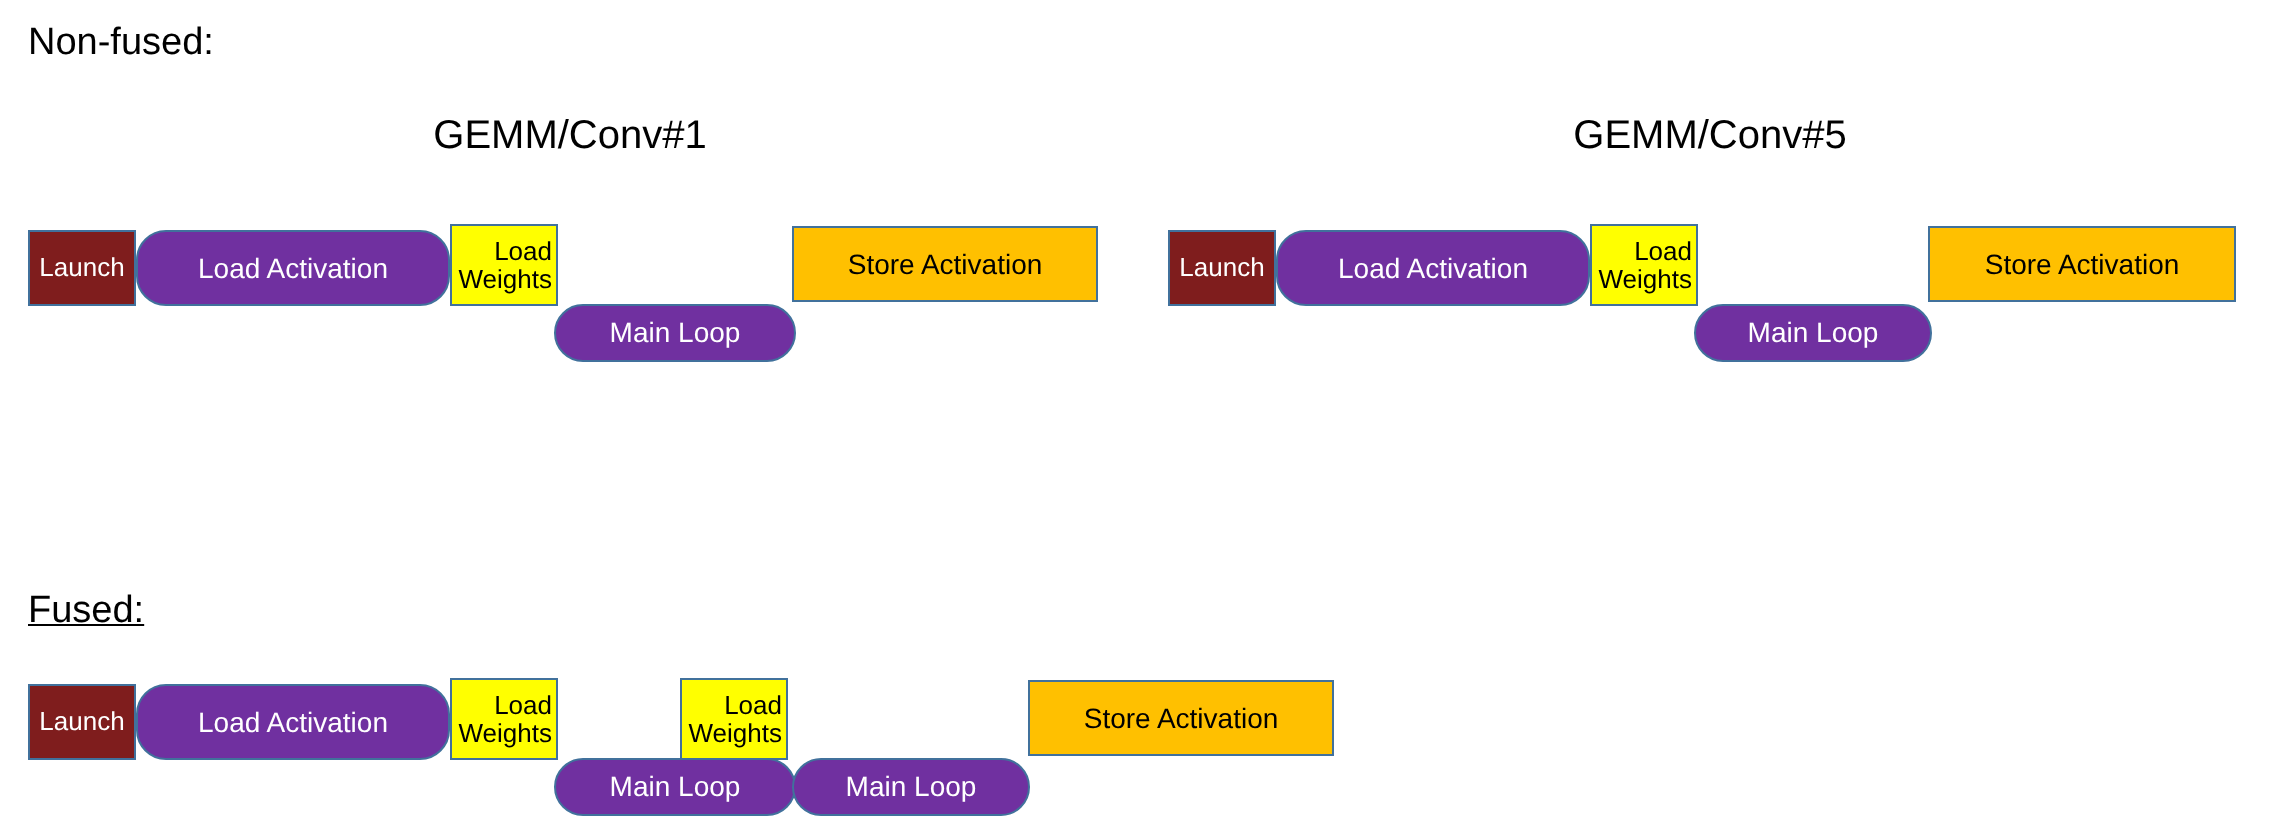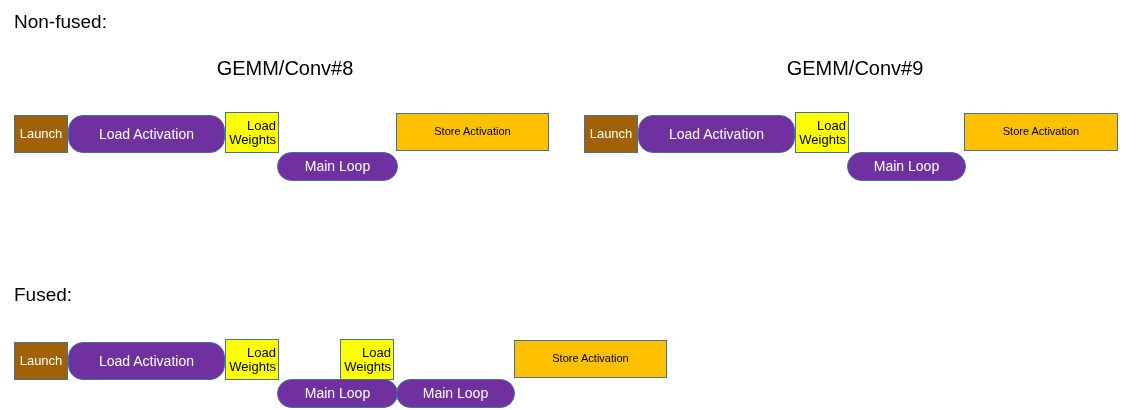--- a/index.html
+++ b/index.html
@@ -51,47 +51,47 @@
     overflow: hidden;
     white-space: pre-line;
   }
   .box .box-label {
     display: block;
     width: 100%;
     padding: 0 2px;
     box-sizing: border-box;
   }
 
-  .c-launch  { background: #a16207; color: #ffffff; font-size: 13px; }
+  .c-launch  { background: #7f1d1d; color: #ffffff; font-size: 13px; }
   .c-purple  { background: #7030A0; color: #ffffff; font-size: 14px; border-radius: 15px; }
   .c-yellow  { background: #FFFF00; color: #000000; font-size: 13px; text-align: right; }
-  .c-orange  { background: #FFC000; color: #000000; font-size: 11px; }
+  .c-orange  { background: #FFC000; color: #000000; font-size: 14px; }
 
   .stage { position: absolute; left: 0; top: 0; }
 </style>
 </head>
 <body>
 
 <div class="stage" id="stage">
     <div class="section-label" id="label-non-fused" style="left: 14px; top: 12px;">Non-fused:</div>
-    <div class="group-title" style="left: 285px; top: 58px;">GEMM/Conv#8</div>
+    <div class="group-title" style="left: 285px; top: 58px;">GEMM/Conv#1</div>
     <div class="box c-launch" style="left: 14px; top: 115px; width: 54px; height: 38px;"><span class="box-label">Launch</span></div>
     <div class="box c-purple" style="left: 68px; top: 115px; width: 157px; height: 38px;"><span class="box-label">Load Activation</span></div>
     <div class="box c-yellow" style="left: 225px; top: 112px; width: 54px; height: 41px;"><span class="box-label">Load
 Weights</span></div>
     <div class="box c-purple" style="left: 277px; top: 152px; width: 121px; height: 29px;"><span class="box-label">Main Loop</span></div>
     <div class="box c-orange" style="left: 396px; top: 113px; width: 153px; height: 38px;"><span class="box-label">Store Activation</span></div>
-    <div class="group-title" style="left: 855px; top: 58px;">GEMM/Conv#9</div>
+    <div class="group-title" style="left: 855px; top: 58px;">GEMM/Conv#5</div>
     <div class="box c-launch" style="left: 584px; top: 115px; width: 54px; height: 38px;"><span class="box-label">Launch</span></div>
     <div class="box c-purple" style="left: 638px; top: 115px; width: 157px; height: 38px;"><span class="box-label">Load Activation</span></div>
     <div class="box c-yellow" style="left: 795px; top: 112px; width: 54px; height: 41px;"><span class="box-label">Load
 Weights</span></div>
     <div class="box c-purple" style="left: 847px; top: 152px; width: 119px; height: 29px;"><span class="box-label">Main Loop</span></div>
     <div class="box c-orange" style="left: 964px; top: 113px; width: 154px; height: 38px;"><span class="box-label">Store Activation</span></div>
-    <div class="section-label" id="label-fused" style="left: 14px; top: 285px;">Fused:</div>
+    <div class="section-label" id="label-fused" style="left: 14px; top: 296px; text-decoration: underline;">Fused:</div>
     <div class="box c-launch" style="left: 14px; top: 342px; width: 54px; height: 38px;"><span class="box-label">Launch</span></div>
     <div class="box c-purple" style="left: 68px; top: 342px; width: 157px; height: 38px;"><span class="box-label">Load Activation</span></div>
     <div class="box c-yellow" style="left: 225px; top: 339px; width: 54px; height: 41px;"><span class="box-label">Load
 Weights</span></div>
     <div class="box c-yellow" style="left: 340px; top: 339px; width: 54px; height: 41px;"><span class="box-label">Load
 Weights</span></div>
     <div class="box c-purple" style="left: 277px; top: 379px; width: 121px; height: 29px;"><span class="box-label">Main Loop</span></div>
     <div class="box c-purple" style="left: 396px; top: 379px; width: 119px; height: 29px;"><span class="box-label">Main Loop</span></div>
     <div class="box c-orange" style="left: 514px; top: 340px; width: 153px; height: 38px;"><span class="box-label">Store Activation</span></div>
   </div>

